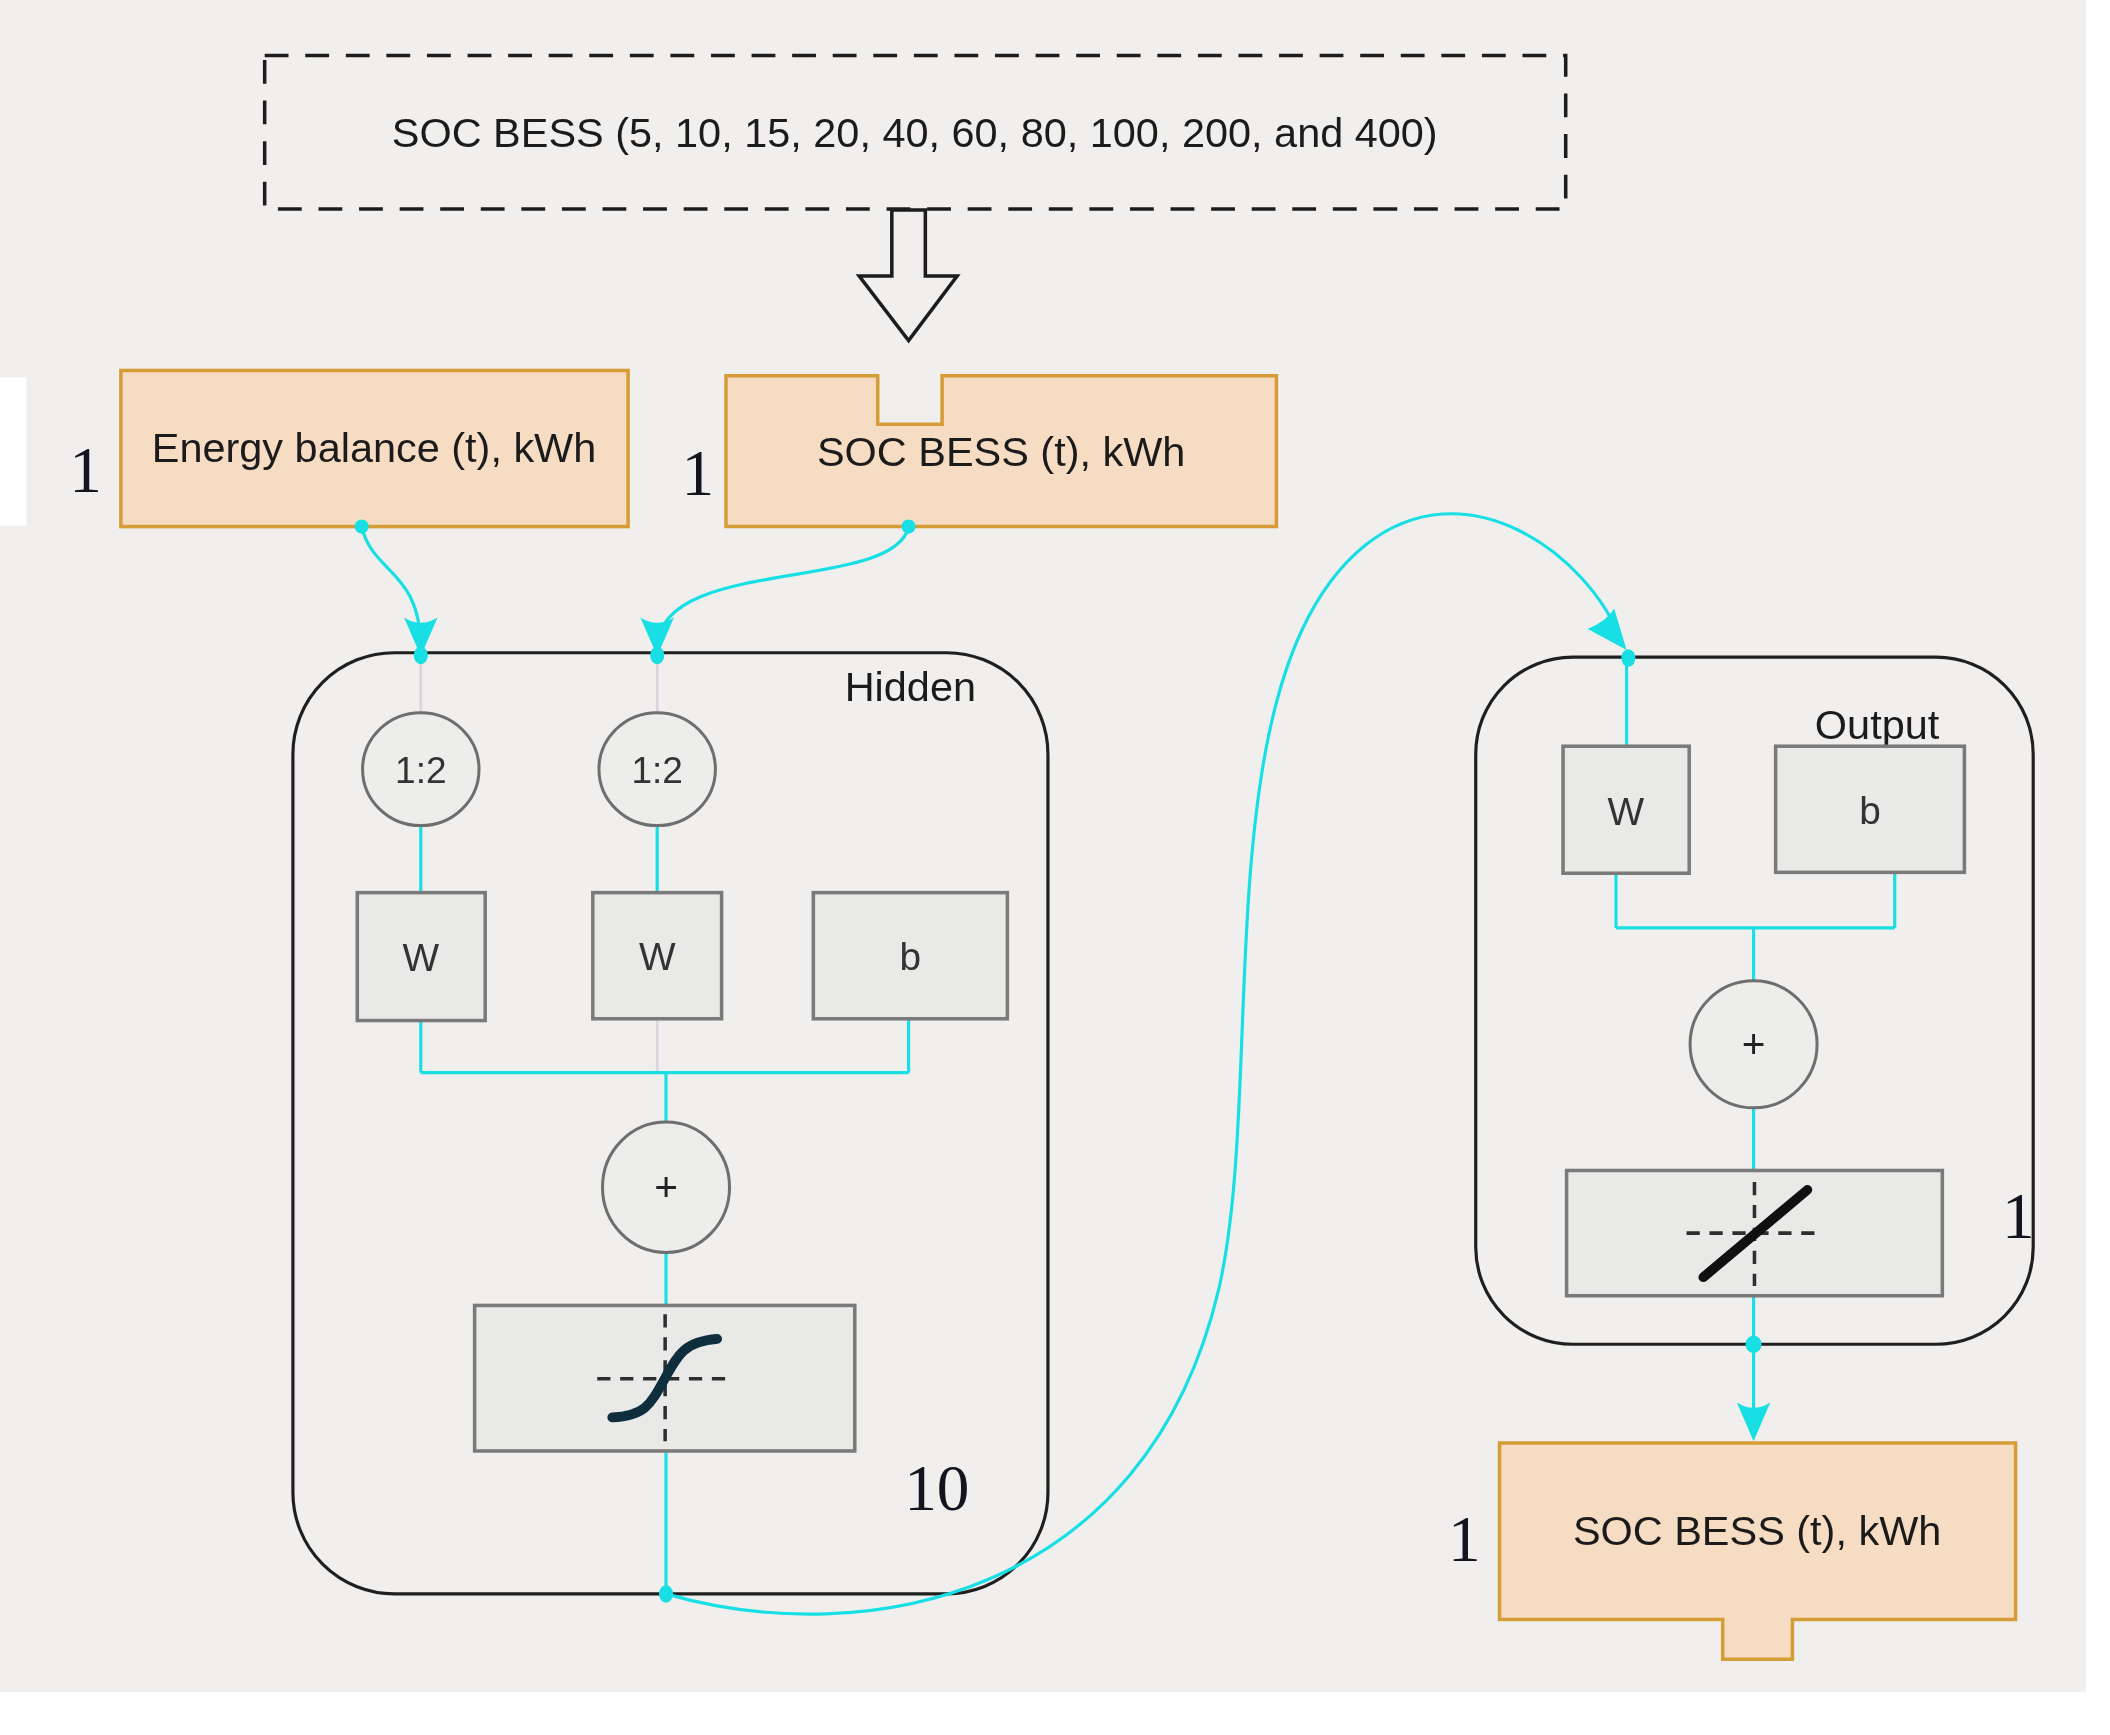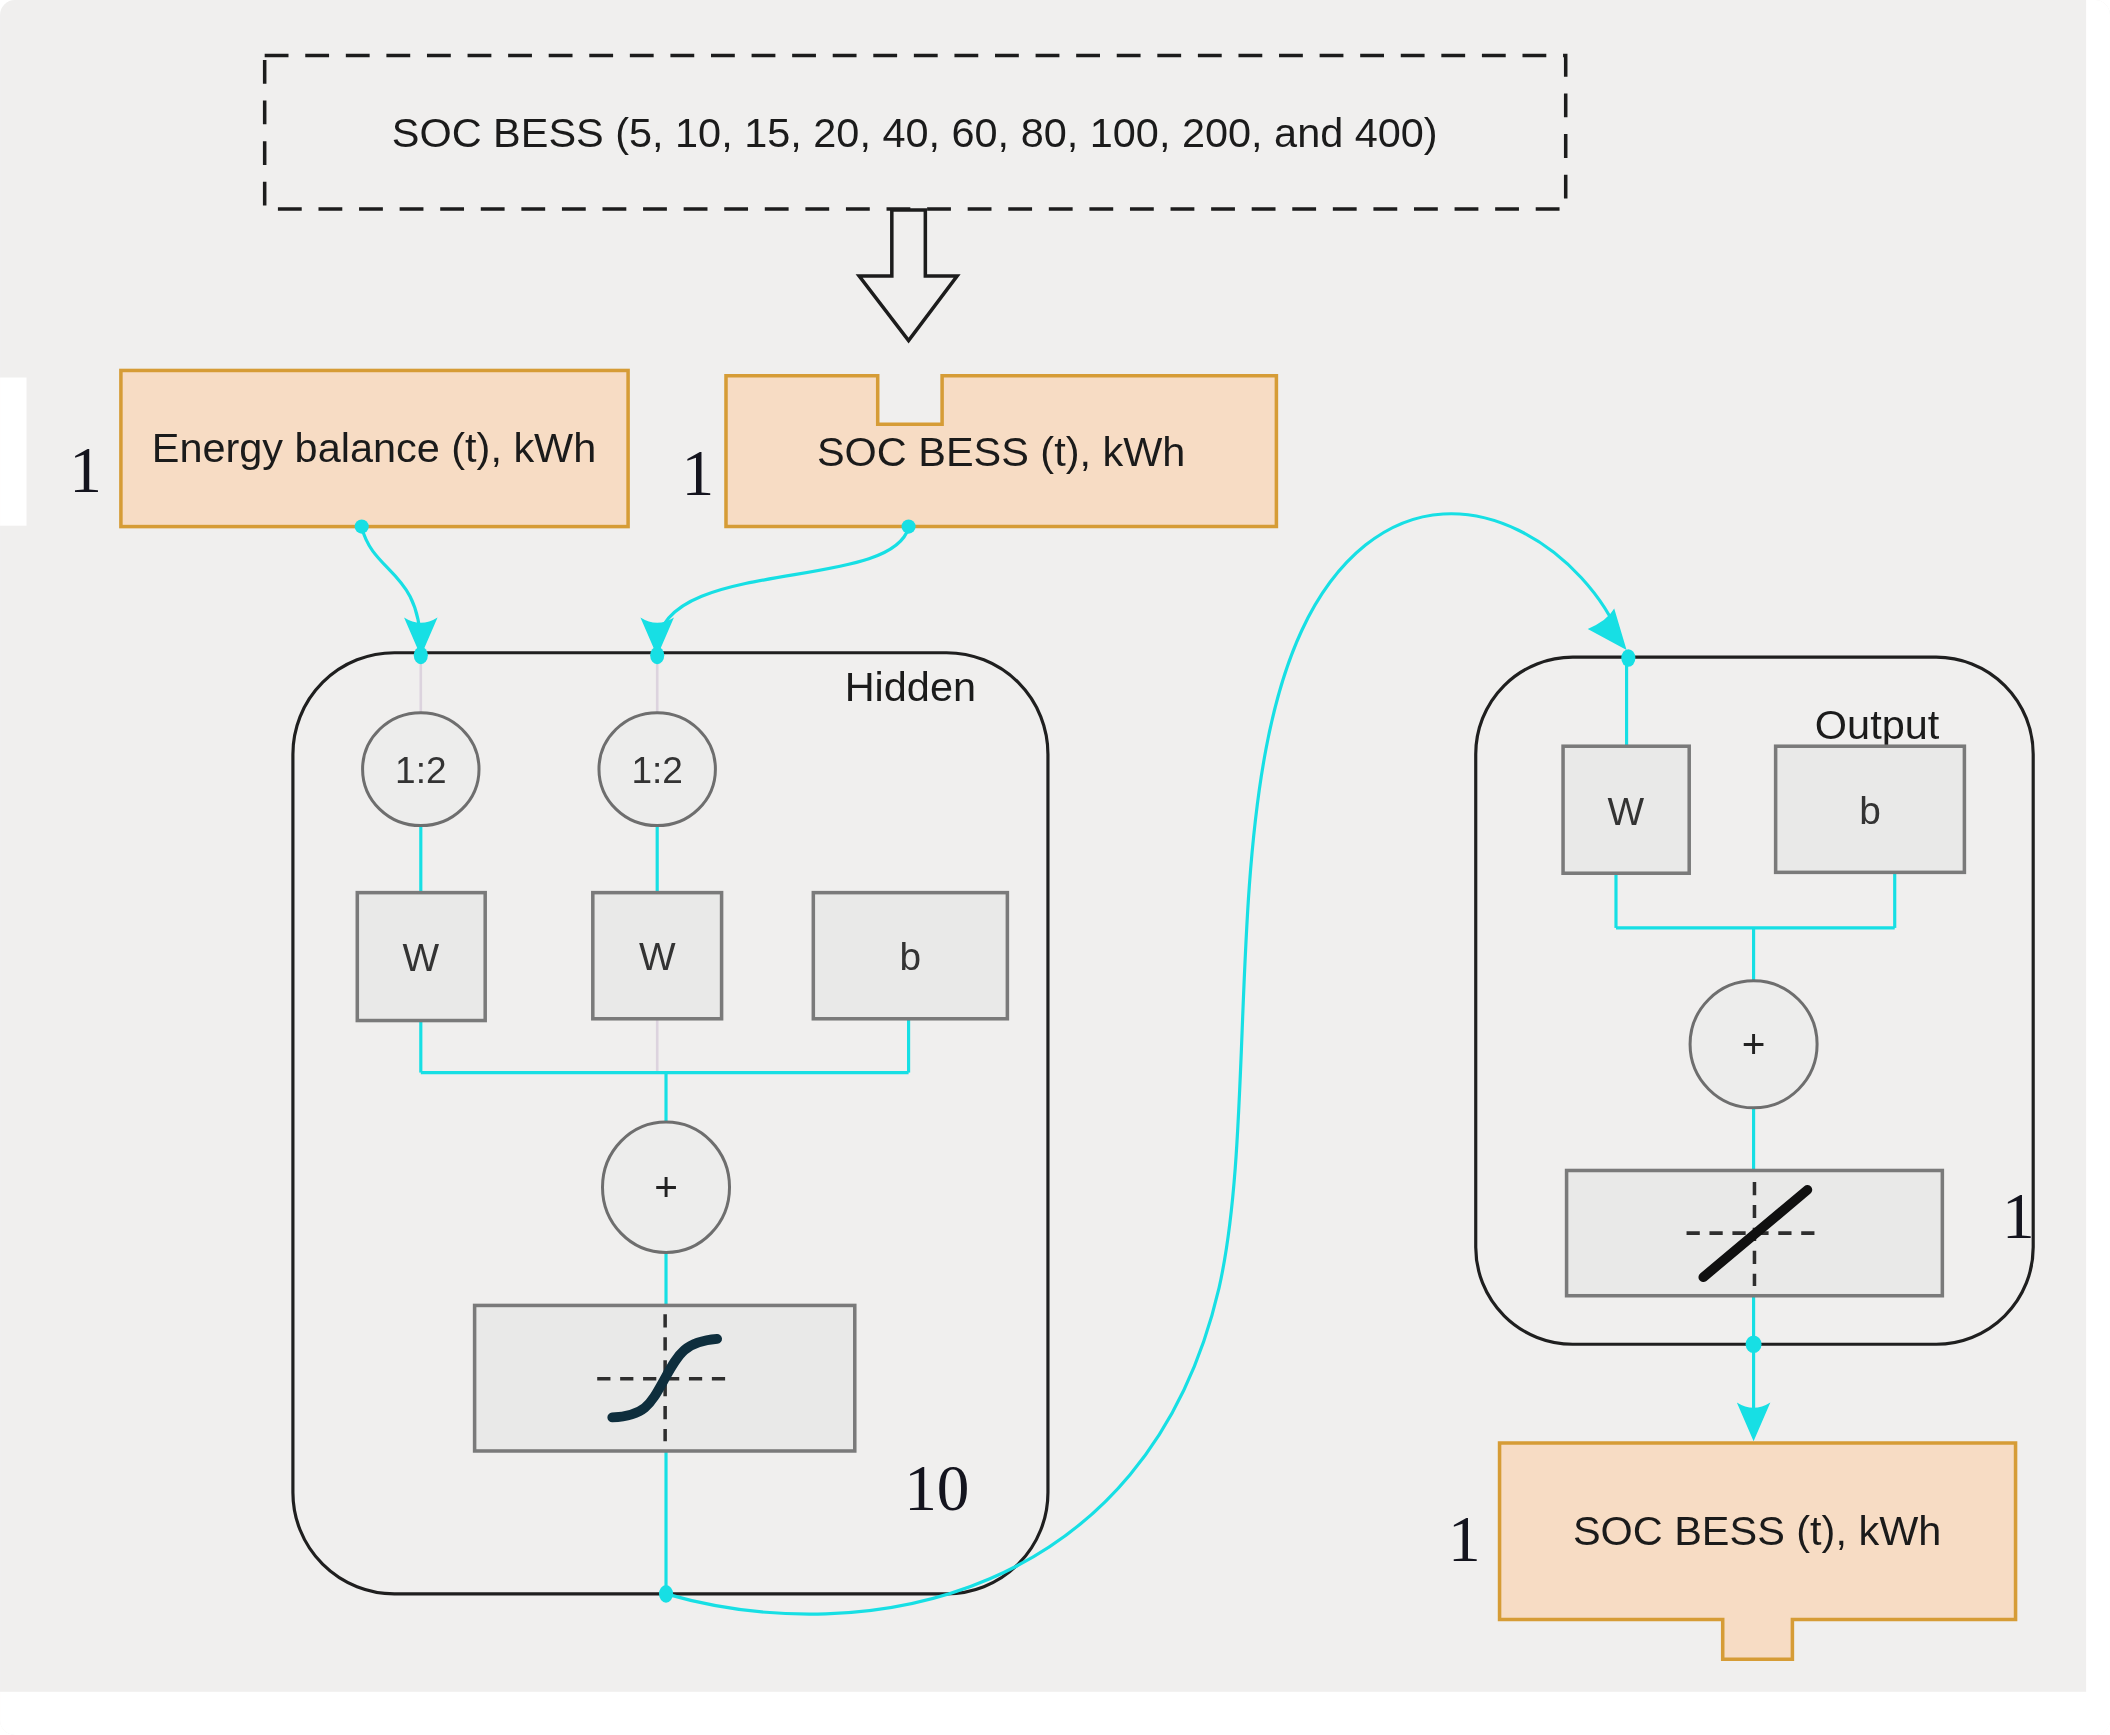--- a/index.html
+++ b/index.html
@@ -1,17 +1,17 @@
 <!DOCTYPE html>
 <html style="font-size:14px"><head>
 <meta charset="utf-8">
 <style>
   html,body{margin:0;padding:0;background:#ffffff;}
   #stage{position:relative;width:2110px;height:1735px;background:#ffffff;overflow:hidden;
-         font-family:"Liberation Sans",sans-serif;border-radius:15px;}
+         font-family:"Liberation Sans",sans-serif;}
   svg{position:absolute;left:0;top:0;}
   
   .canvas-bg{fill:#f0efee;}
   .white-strip{fill:#ffffff;}
   .dash-note{fill:none;stroke:#1c1c1c;stroke-width:4;stroke-dasharray:27 19;}
   .big-arrow{fill:#f0efee;stroke:#1c1c1c;stroke-width:4;stroke-linejoin:miter;}
   .orange{fill:#f7dcc4;stroke:#d69c36;stroke-width:4;}
   .block{fill:none;stroke:#1f1f1f;stroke-width:3.6;}
   .gbox{fill:#e9e9e8;stroke:#7a7a7a;stroke-width:4;}
   .node{fill:#ededec;stroke:#6e6e6e;stroke-width:3.4;}

